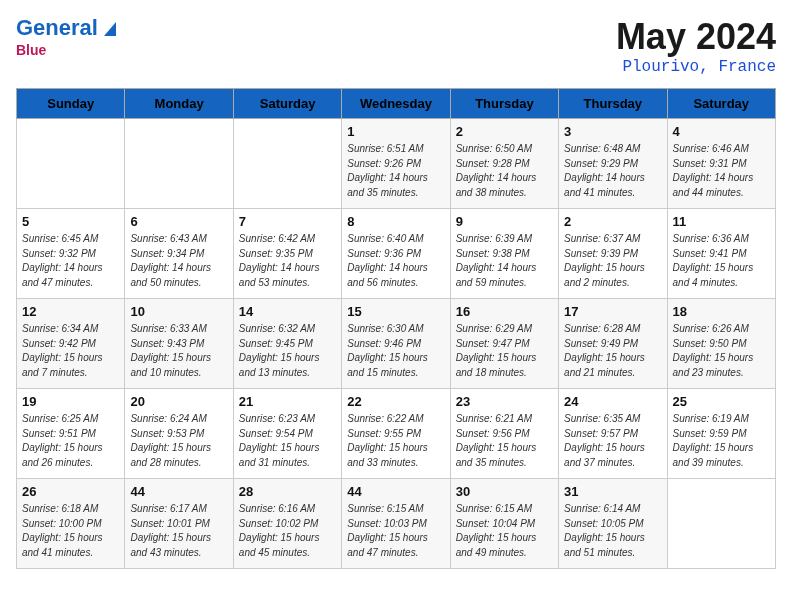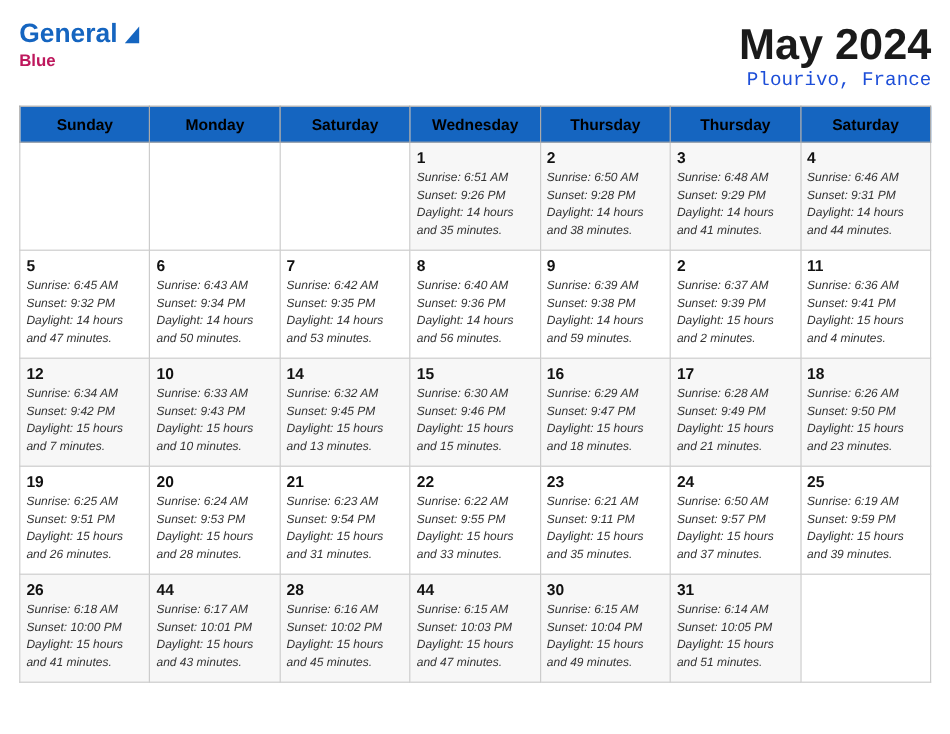--- a/index.html
+++ b/index.html
@@ -278,27 +278,27 @@
         <td>
           <div class="day-num">22</div>
           <div class="day-info">Sunrise: 6:22 AM
 Sunset: 9:55 PM
 Daylight: 15 hours
 and 33 minutes.</div>
         </td>
         <td>
           <div class="day-num">23</div>
           <div class="day-info">Sunrise: 6:21 AM
-Sunset: 9:11 PM
+Sunset: 9:56 PM
 Daylight: 15 hours
 and 35 minutes.</div>
         </td>
         <td>
           <div class="day-num">24</div>
-          <div class="day-info">Sunrise: 6:50 AM
+          <div class="day-info">Sunrise: 6:35 AM
 Sunset: 9:57 PM
 Daylight: 15 hours
 and 37 minutes.</div>
         </td>
         <td>
           <div class="day-num">25</div>
           <div class="day-info">Sunrise: 6:19 AM
 Sunset: 9:59 PM
 Daylight: 15 hours
 and 39 minutes.</div>

